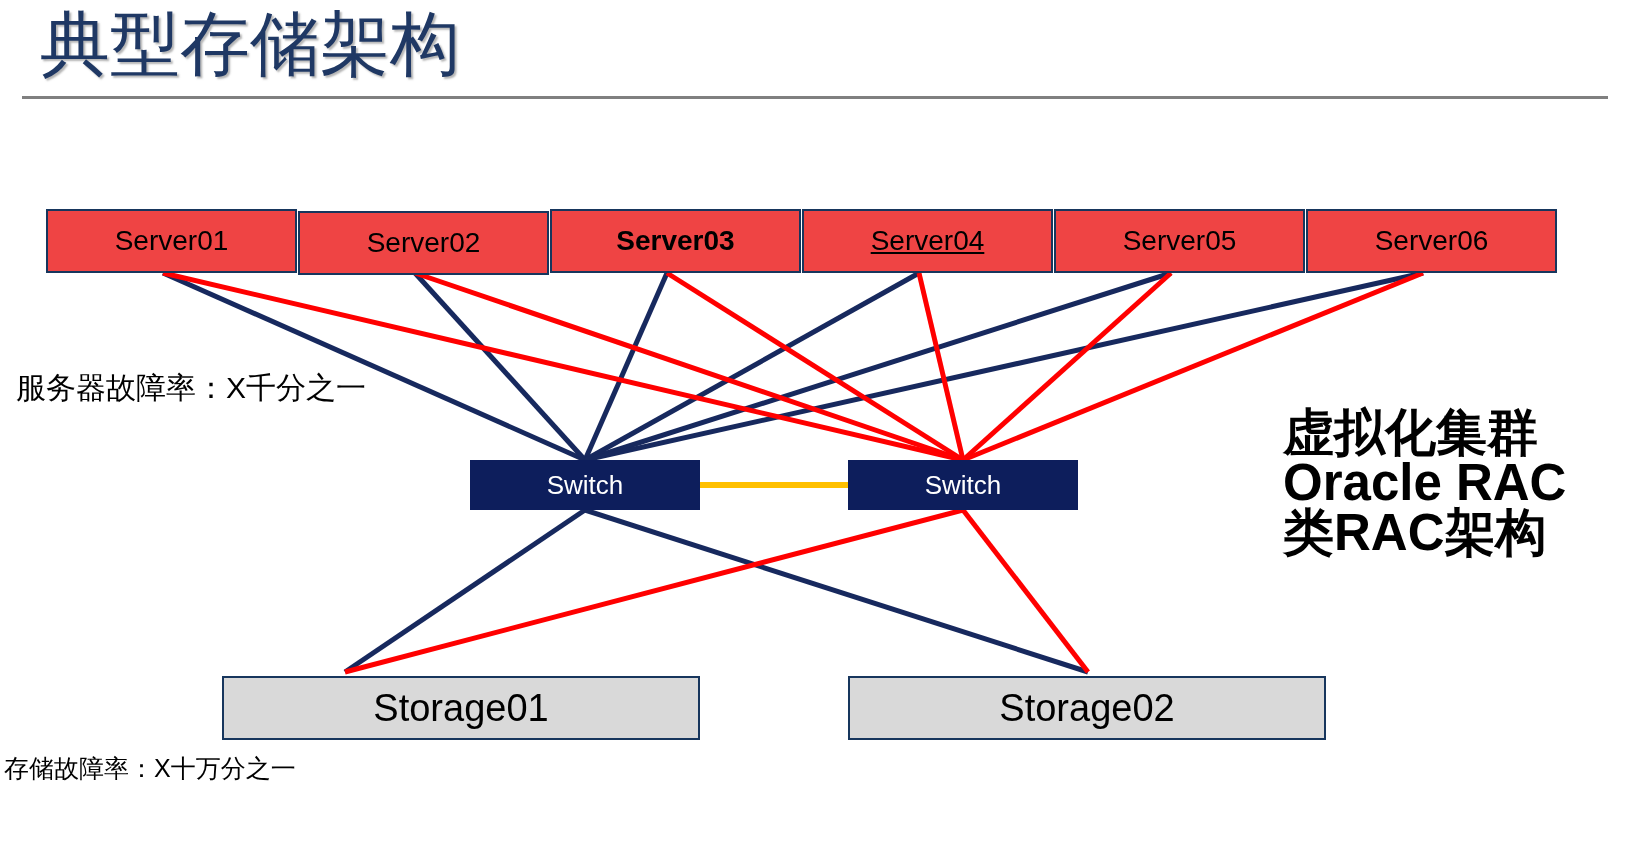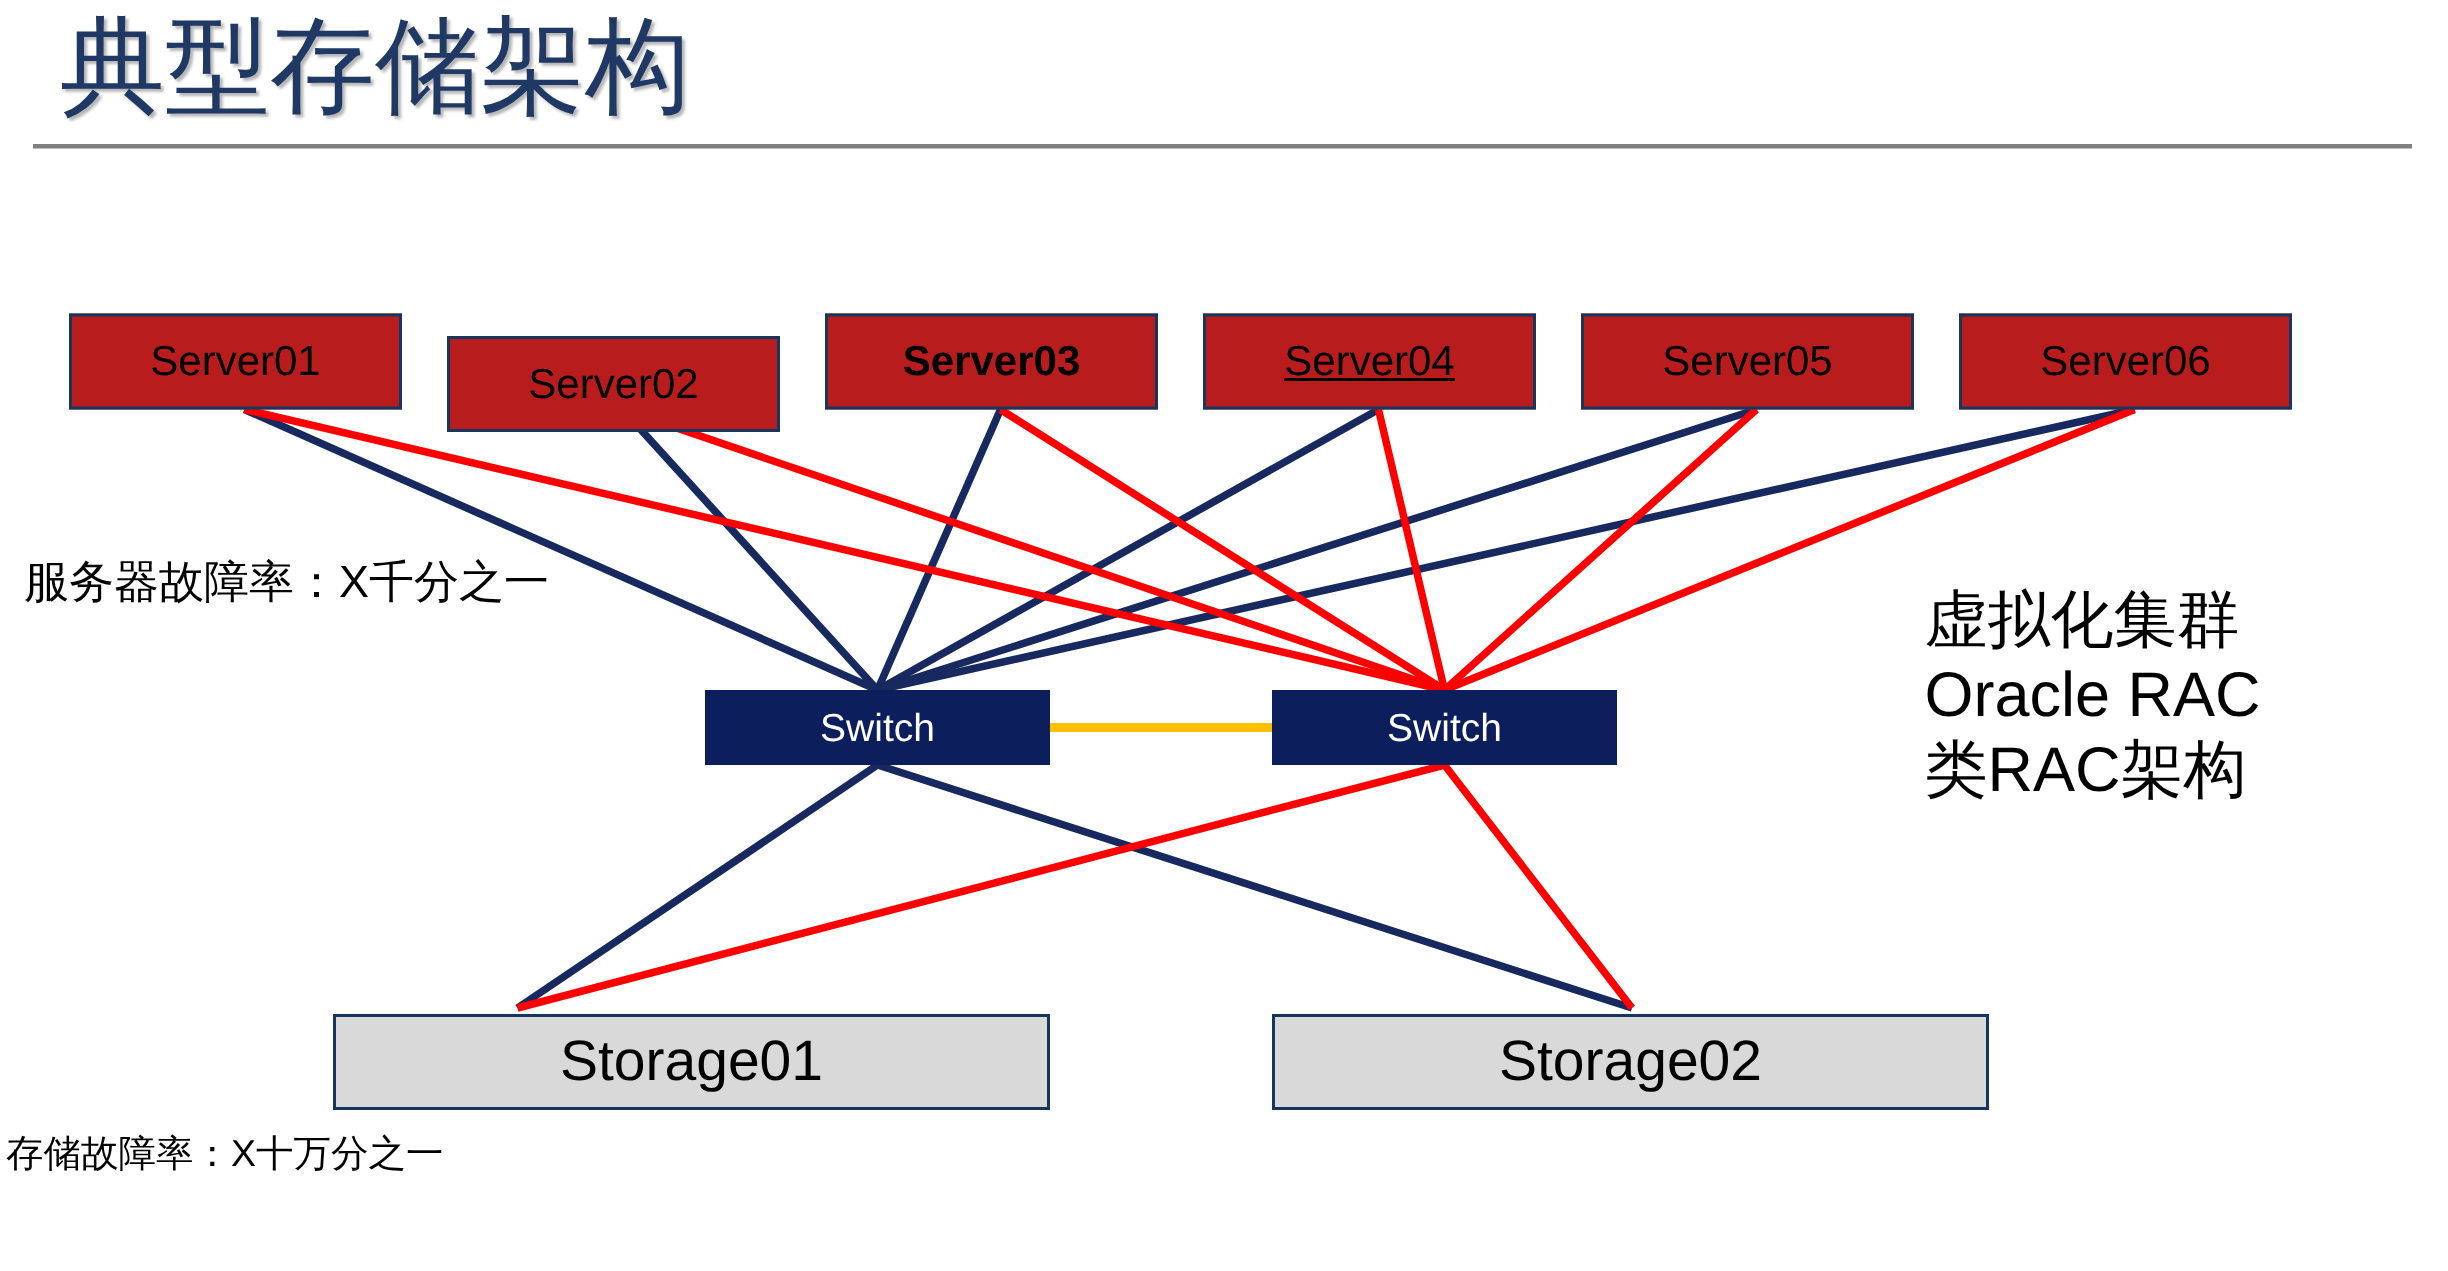--- a/index.html
+++ b/index.html
@@ -49,23 +49,23 @@
   
   .node {
     position: absolute;
     box-sizing: border-box;
     display: flex;
     align-items: center;
     justify-content: center;
     white-space: nowrap;
   }
   .server-node {
-    width: 222px;
+    width: 251px;
     height: 64px;
-    background: #b91c1c;
+    background: #ef4444;
     border: 2px solid #17365D;
     color: #000000;
     font-size: 28px;
   }
   .storage-node {
     height: 64px;
     background: #D9D9D9;
     border: 2px solid #17365D;
     color: #000000;
     font-size: 38px;
@@ -84,23 +84,24 @@
   
   .annotation {
     position: absolute;
     color: #000000;
     white-space: nowrap;
   }
   #note-server-failure { left: 16px;  top: 368px; font-size: 30px; }
   #note-storage-failure { left: 4px; top: 752px; font-size: 25px; }
   #note-cluster {
     left: 1283px;
-    top: 388px;
-    font-size: 42px;
+    top: 408px;
+    font-size: 51px;
     line-height: 50px;
+    font-weight: bold;
   }
   #note-cluster div { white-space: nowrap; }
 </style>
 </head>
 <body>
 
 <div id="page">
 
   <div id="slide-title">典型存储架构</div>
   <div id="title-rule"></div>
@@ -127,21 +128,21 @@
       <line x1="585" y1="510" x2="1088" y2="672" stroke="#17295E" stroke-width="5"></line>
       <line x1="963" y1="510" x2="345" y2="672" stroke="#FF0000" stroke-width="5"></line>
       <line x1="963" y1="510" x2="1088" y2="672" stroke="#FF0000" stroke-width="5"></line>
     </g>
     <line x1="700" y1="485" x2="848" y2="485" stroke="#FFC000" stroke-width="6"></line>
   </svg>
 
   <div class="node server-node" style="left:46px;  top:209px;">
     <span>Server01</span>
   </div>
-  <div class="node server-node" style="left:298px; top:224px;">
+  <div class="node server-node" style="left:298px; top:211px;">
     <span>Server02</span>
   </div>
   <div class="node server-node" style="left:550px; top:209px;font-weight:bold;">
     <span>Server03</span>
   </div>
   <div class="node server-node" style="left:802px; top:209px;text-decoration:underline;">
     <span>Server04</span>
   </div>
   <div class="node server-node" style="left:1054px; top:209px;">
     <span>Server05</span>

